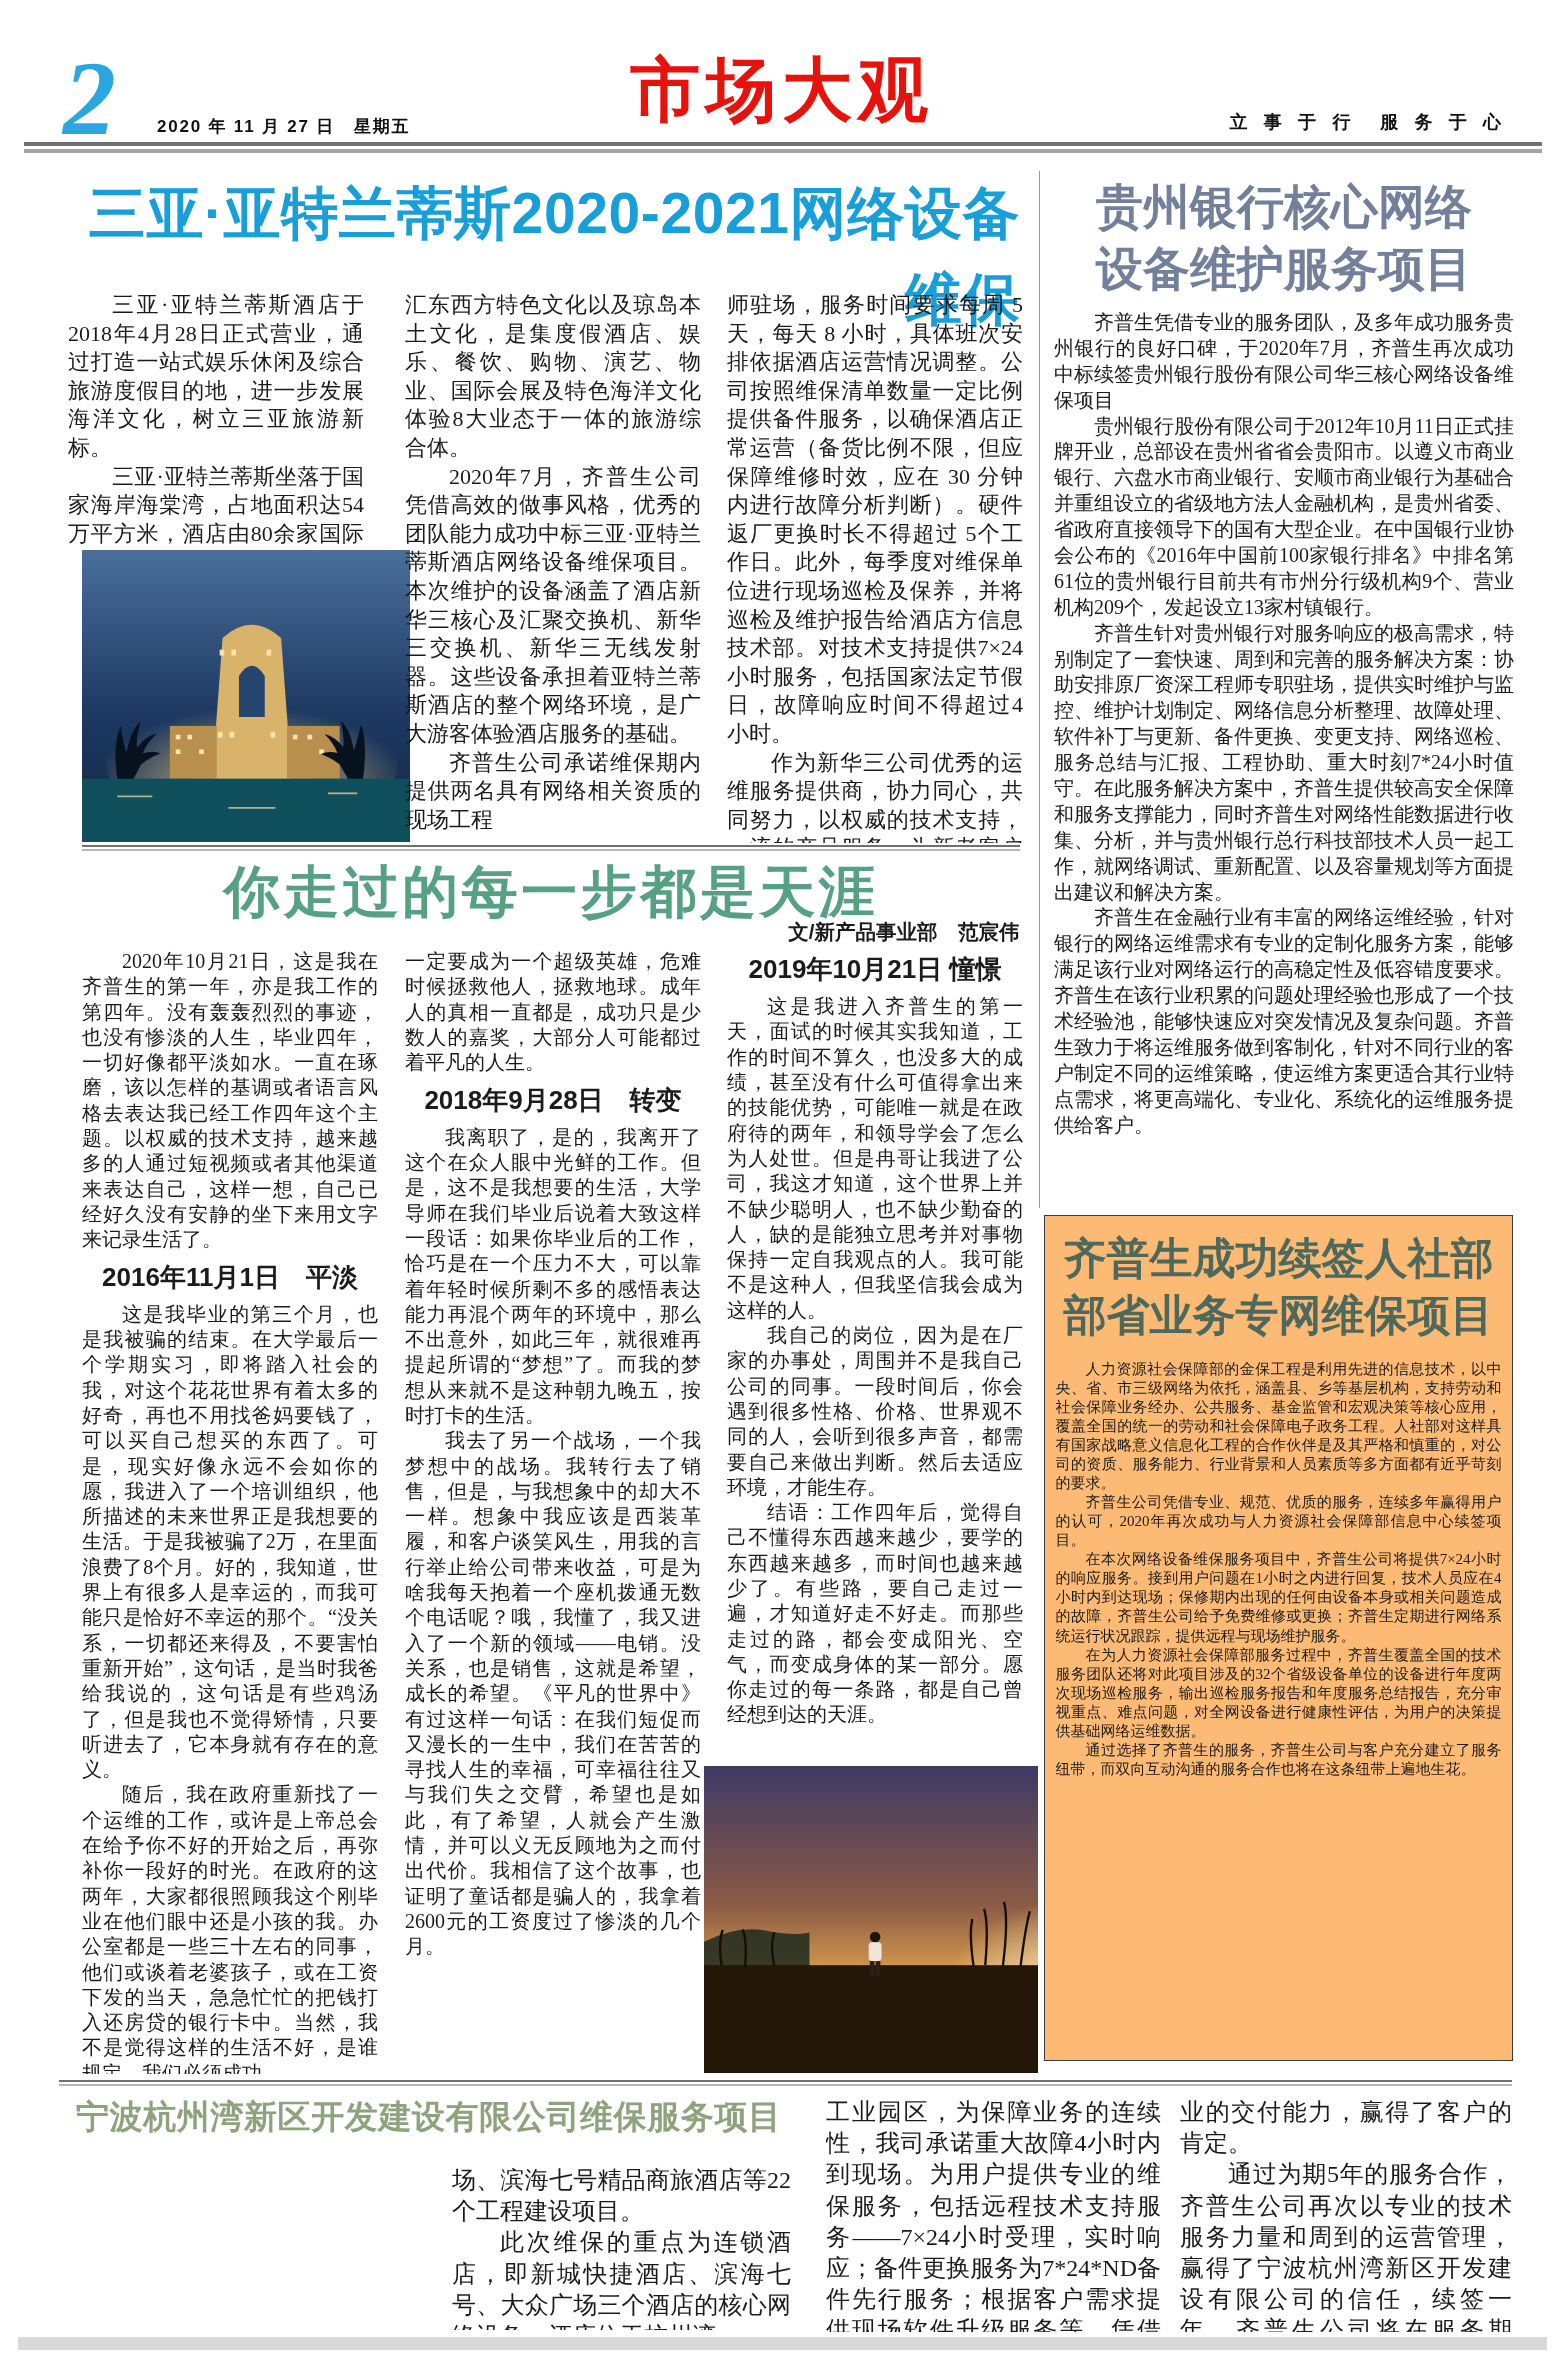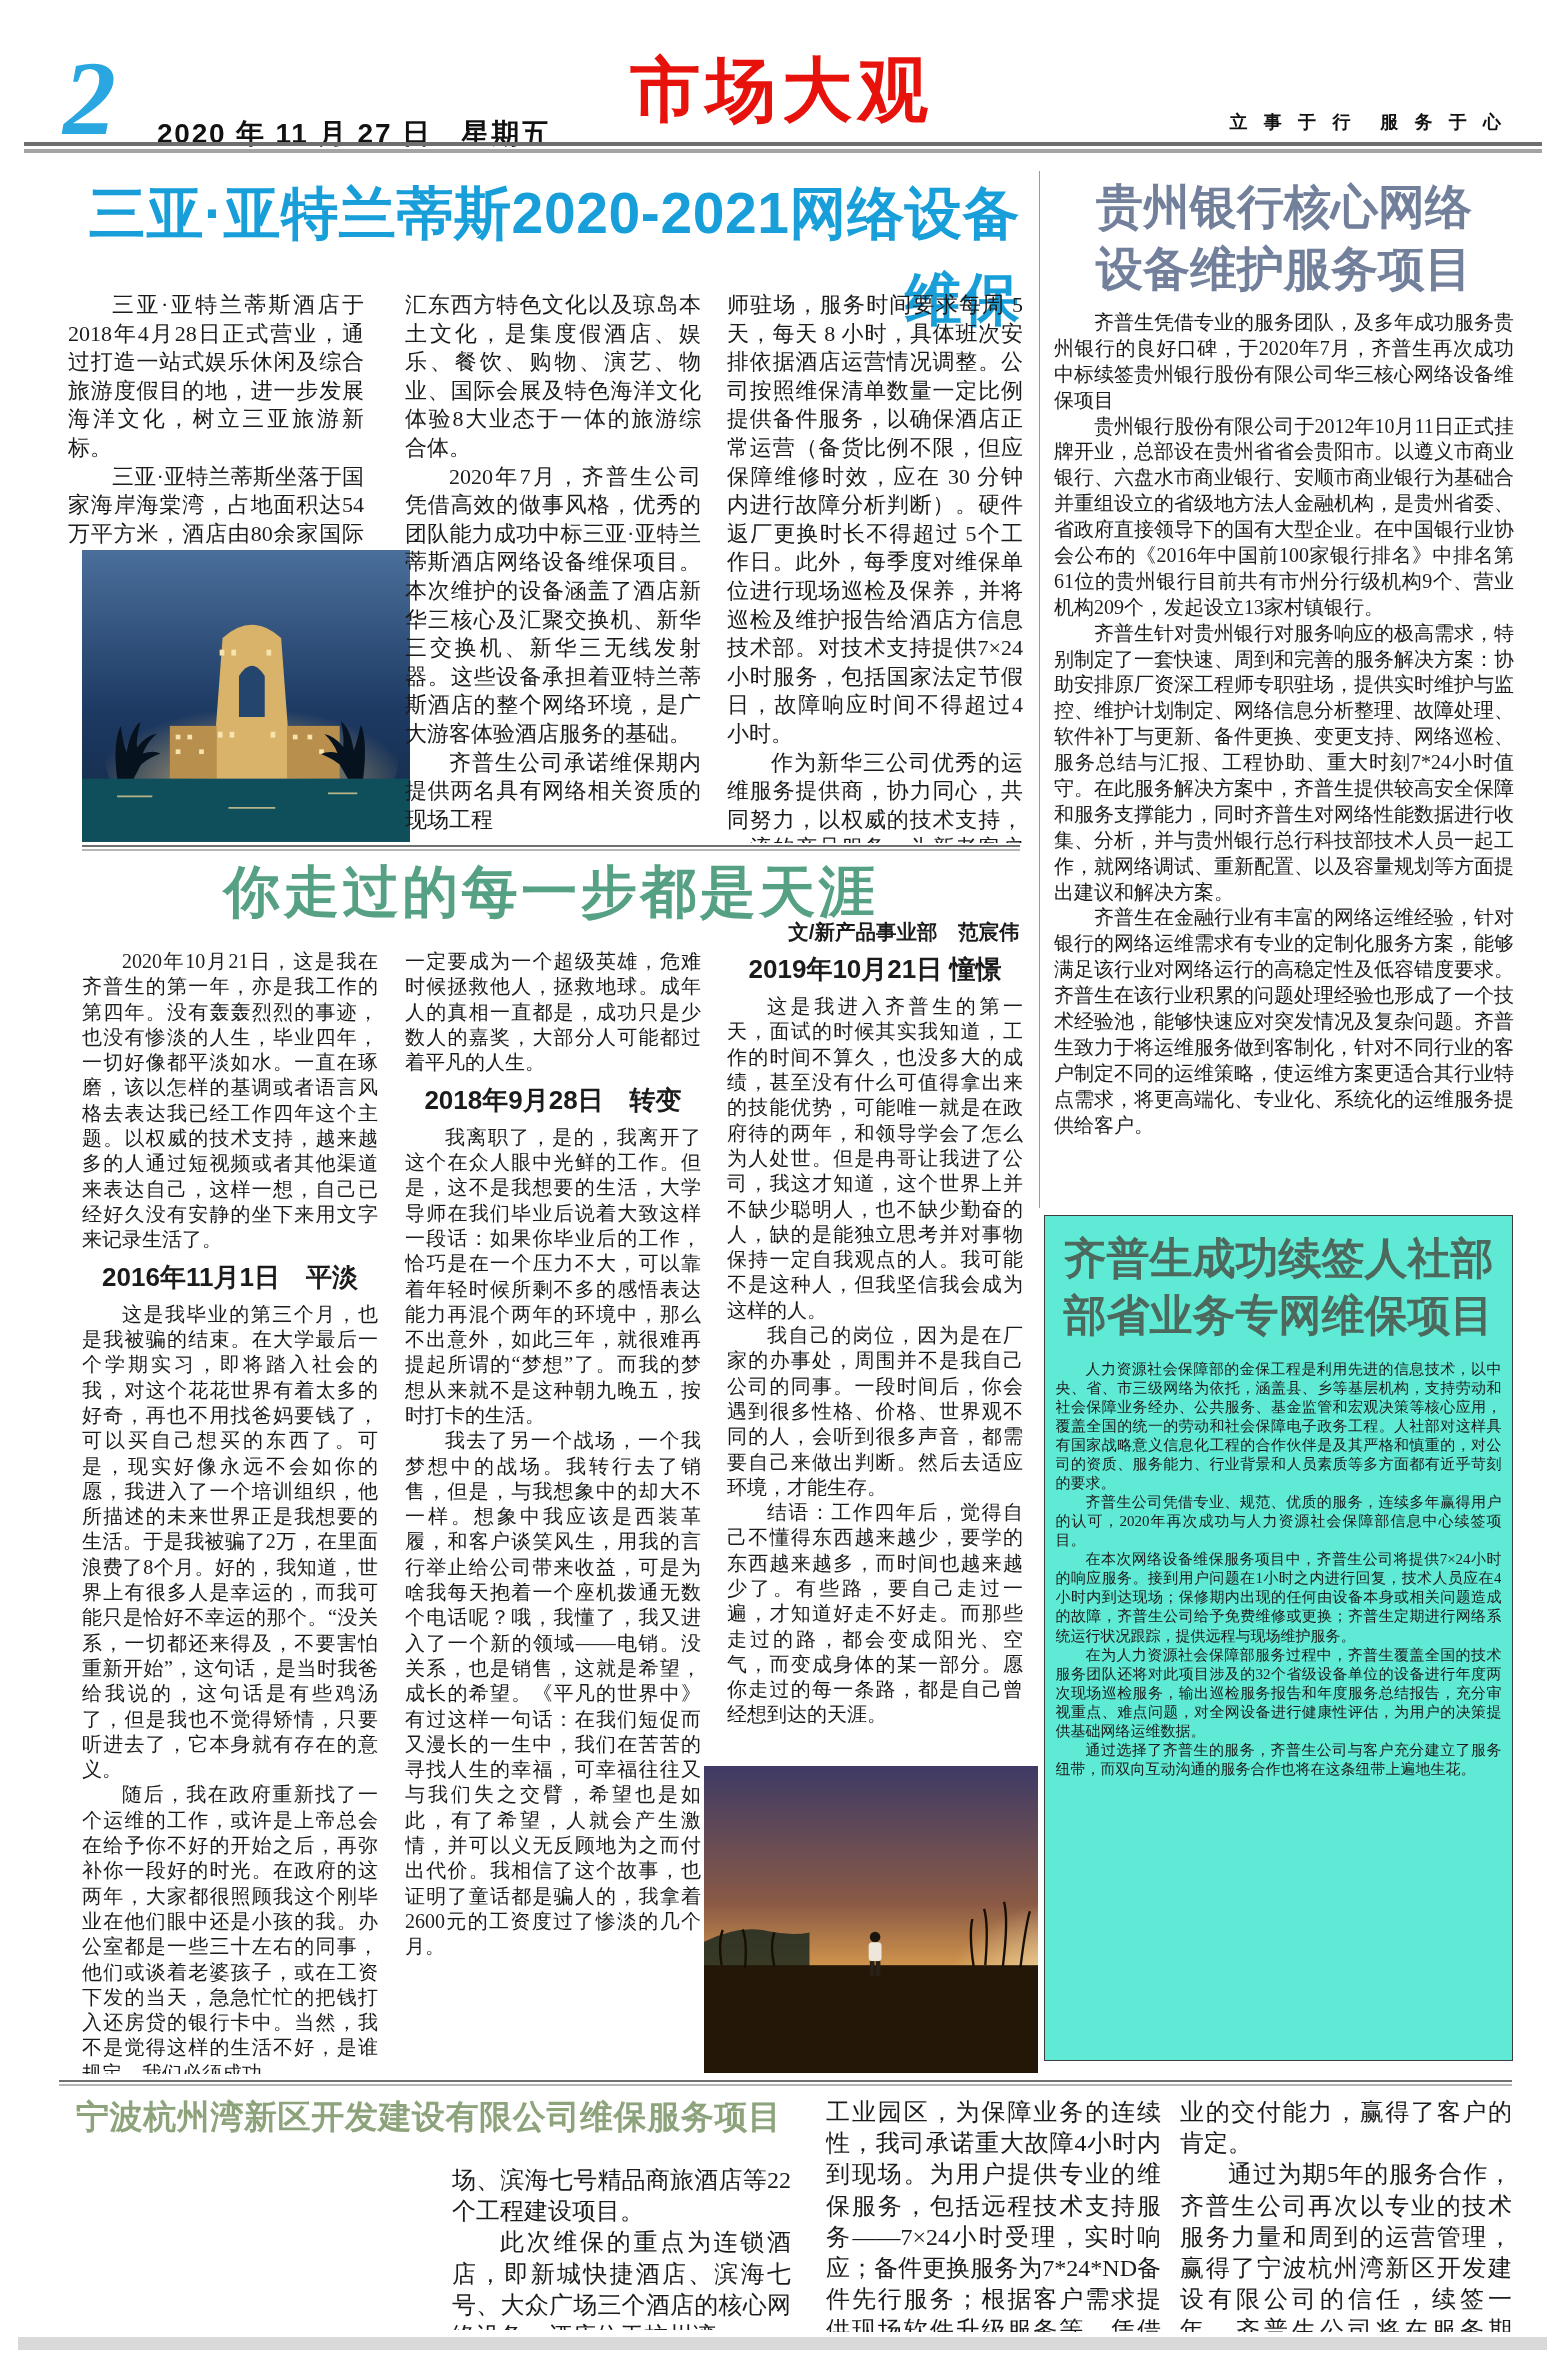--- a/index.html
+++ b/index.html
@@ -4,21 +4,21 @@
 <style>
   html,body{margin:0;padding:0;background:#e9e9e9;}
   .page{position:relative;width:1564px;height:2354px;background:#ffffff;margin:0 auto;
         font-family:"Liberation Serif","DejaVu Serif",serif;color:#1b1b1b;overflow:hidden;}
   .abs{position:absolute;box-sizing:border-box;}
   .sans{font-family:"Liberation Sans","DejaVu Sans",sans-serif;}
 
   
   .page-num{left:63px;top:46px;font-size:106px;line-height:1;color:#2aa7e0;
             font-style:italic;font-weight:bold;}
-  .page-date{left:157px;top:115px;font-size:28px;font-weight:bold;color:#111;letter-spacing:1.8px;}
+  .page-date{left:157px;top:115px;font-size:17px;font-weight:bold;color:#111;letter-spacing:1.8px;}
   .masthead{left:0;top:52px;width:100%;text-align:center;font-size:70px;line-height:1.1;
             font-weight:bold;color:#e8120c;letter-spacing:5.9px;}
   .slogan{right:57px;top:110px;font-size:18px;font-weight:bold;color:#111;letter-spacing:5.9px;}
   .header-rule-a{left:23.5px;top:142px;width:1518px;height:3.5px;background:#6f6f6f;}
   .header-rule-b{left:23.5px;top:149px;width:1518px;height:3.5px;background:#a3a3a3;}
 
   
   .p{margin:0;text-indent:2em;text-align:justify;}
   .cont{text-indent:0;}
   .body-a1{font-size:22px;line-height:1.3;}
@@ -37,21 +37,21 @@
   .hotel-photo{left:82px;top:550px;width:328px;height:292px;}
 
   
   .vrule{left:1039px;top:171px;width:1.2px;height:1037px;background:#9a9a9a;}
   .gz-headline{left:1054px;top:176px;width:460px;text-align:center;font-size:47px;line-height:1.32;
                font-weight:bold;color:#72809c;}
   .gz-body{left:1054px;top:310px;width:460px;height:898px;}
 
   
   .rs-box{left:1044px;top:1215px;width:469px;height:846px;border:1.8px solid #3c3c3c;
-          padding:11.7px 10.6px 5.9px 10.6px;background:#5eead4;}
+          padding:11.7px 10.6px 5.9px 10.6px;background:#fdba74;}
   .rs-headline{text-align:center;font-size:43px;line-height:1.32;font-weight:bold;color:#4d685c;
                margin:3.5px 0 15.2px 0;}
   .rs-body{overflow:hidden;height:680px;}
 
   
   .divider1-a{left:82px;top:845px;width:938px;height:1.8px;background:#6f6f6f;}
   .divider1-b{left:82px;top:849px;width:938px;height:1.8px;background:#b5b5b5;}
   .feature-headline{left:82px;top:856px;width:938px;text-align:center;font-size:56px;line-height:1.3;
                     font-weight:bold;color:#56a184;letter-spacing:3.5px;}
   .f-col1{left:82px;top:949px;width:296px;height:1125px;}

